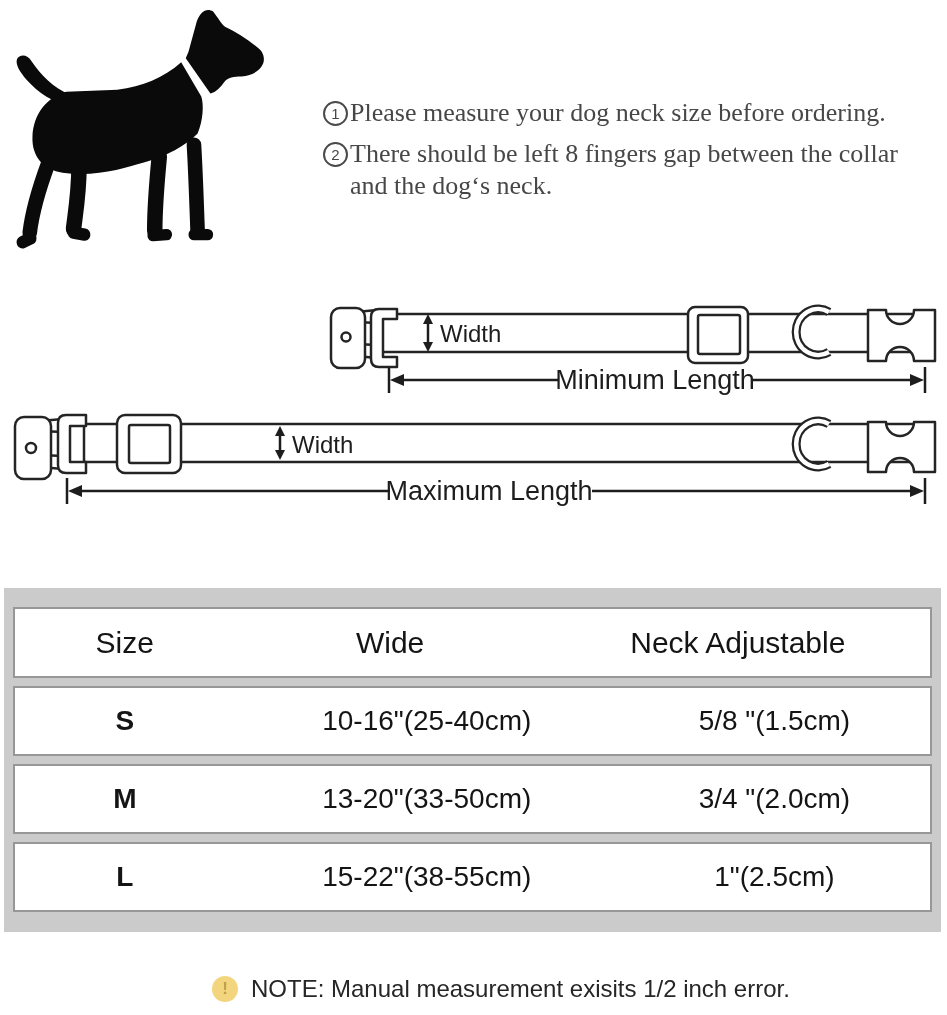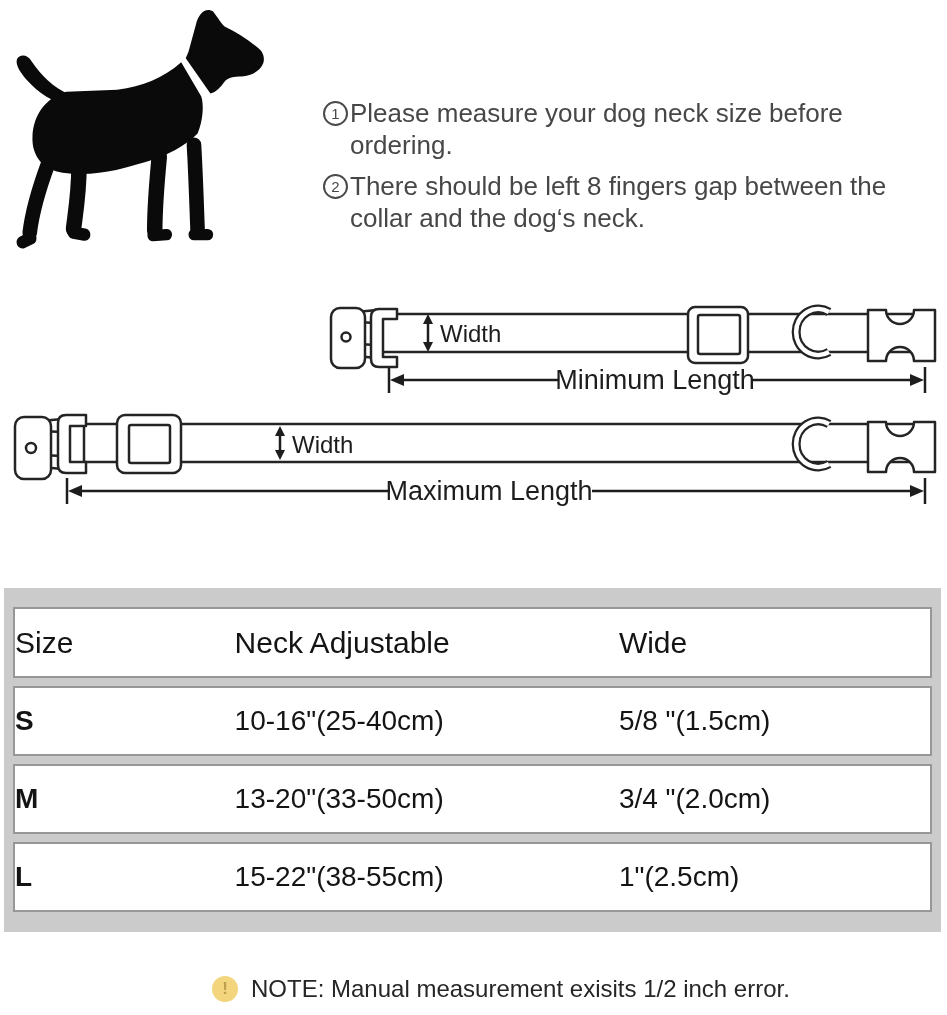--- a/index.html
+++ b/index.html
@@ -9,41 +9,41 @@
   
   .dog{position:absolute;left:6px;top:4px;width:292px;height:264px;}
 
   
   .instructions{position:absolute;left:323px;top:97px;width:608px;
                 font-size:26px;line-height:32px;color:#474747;}
   .instr-item{display:flex;align-items:flex-start;margin-bottom:9px;}
   .num-circle{flex:none;width:21px;height:21px;border:2px solid #4a4a4a;border-radius:50%;
               display:inline-flex;align-items:center;justify-content:center;
               font-size:15px;line-height:1;margin-top:4px;margin-right:2px;color:#474747;}
-  .instr-text{display:block;}
+  .instr-text{display:block;font-family:Liberation Serif, serif;}
 
   
   .diagrams{position:absolute;left:0;top:290px;width:947px;height:230px;}
   .diagrams .outline{fill:#ffffff;stroke:#242424;stroke-width:2.5;stroke-linejoin:round;}
   .diagrams .thin{fill:none;stroke:#242424;stroke-width:2.5;}
   .diagrams .arrowline{stroke:#1d1d1d;stroke-width:2.5;}
   .diagrams .arrowhead{fill:#1d1d1d;stroke:none;}
   .diagrams text{fill:#1d1d1d;font-family:"Liberation Sans","DejaVu Sans",sans-serif;}
   .diagrams .len-label{font-size:27px;}
   .diagrams .w-label{font-size:24px;}
 
   
   .size-table{position:absolute;left:4px;top:588px;width:937px;height:344px;
               background:#cbcbcb;box-sizing:border-box;padding:19px 9px;
               display:flex;flex-direction:column;gap:8px;}
   .trow{background:#ffffff;border:2px solid #979797;box-sizing:border-box;
         display:flex;align-items:center;flex:none;}
   .trow.header{height:71px;}
   .trow.body{height:70px;}
-  .tcell{color:#141414;}
+  .tcell{text-align:center;color:#141414;}
   .c1{width:24%;}.c2{width:42%;}.c3{width:34%;}
   .trow.header .tcell{font-size:30px;}
   .size-letter{font-size:30px;font-weight:bold;}
   .trow.body .tcell{font-size:28px;}
 
   
   .note{position:absolute;left:212px;top:975px;display:flex;align-items:center;gap:13px;}
   .note-icon{flex:none;width:26px;height:26px;border-radius:50%;
              display:flex;align-items:center;justify-content:center;
              font-weight:bold;font-size:17px;}
@@ -177,22 +177,22 @@
         <line class="arrowline" x1="592" y1="491" x2="911" y2="491"></line>
         <polygon class="arrowhead" points="924,491 910,485 910,497"></polygon>
       </g>
       <text class="len-label" x="489" y="500" text-anchor="middle">Maximum Length</text>
     </g>
   </svg>
 
   <div class="size-table">
     <div class="trow header">
       <div class="tcell c1">Size</div>
+      <div class="tcell c3">Wide</div>
       <div class="tcell c2">Neck Adjustable</div>
-      <div class="tcell c3">Wide</div>
     </div>
     <div class="trow body">
       <div class="tcell c1 size-letter">S</div>
       <div class="tcell c2">10-16"(25-40cm)</div>
       <div class="tcell c3">5/8 "(1.5cm)</div>
     </div>
     <div class="trow body">
       <div class="tcell c1 size-letter">M</div>
       <div class="tcell c2">13-20"(33-50cm)</div>
       <div class="tcell c3">3/4 "(2.0cm)</div>

